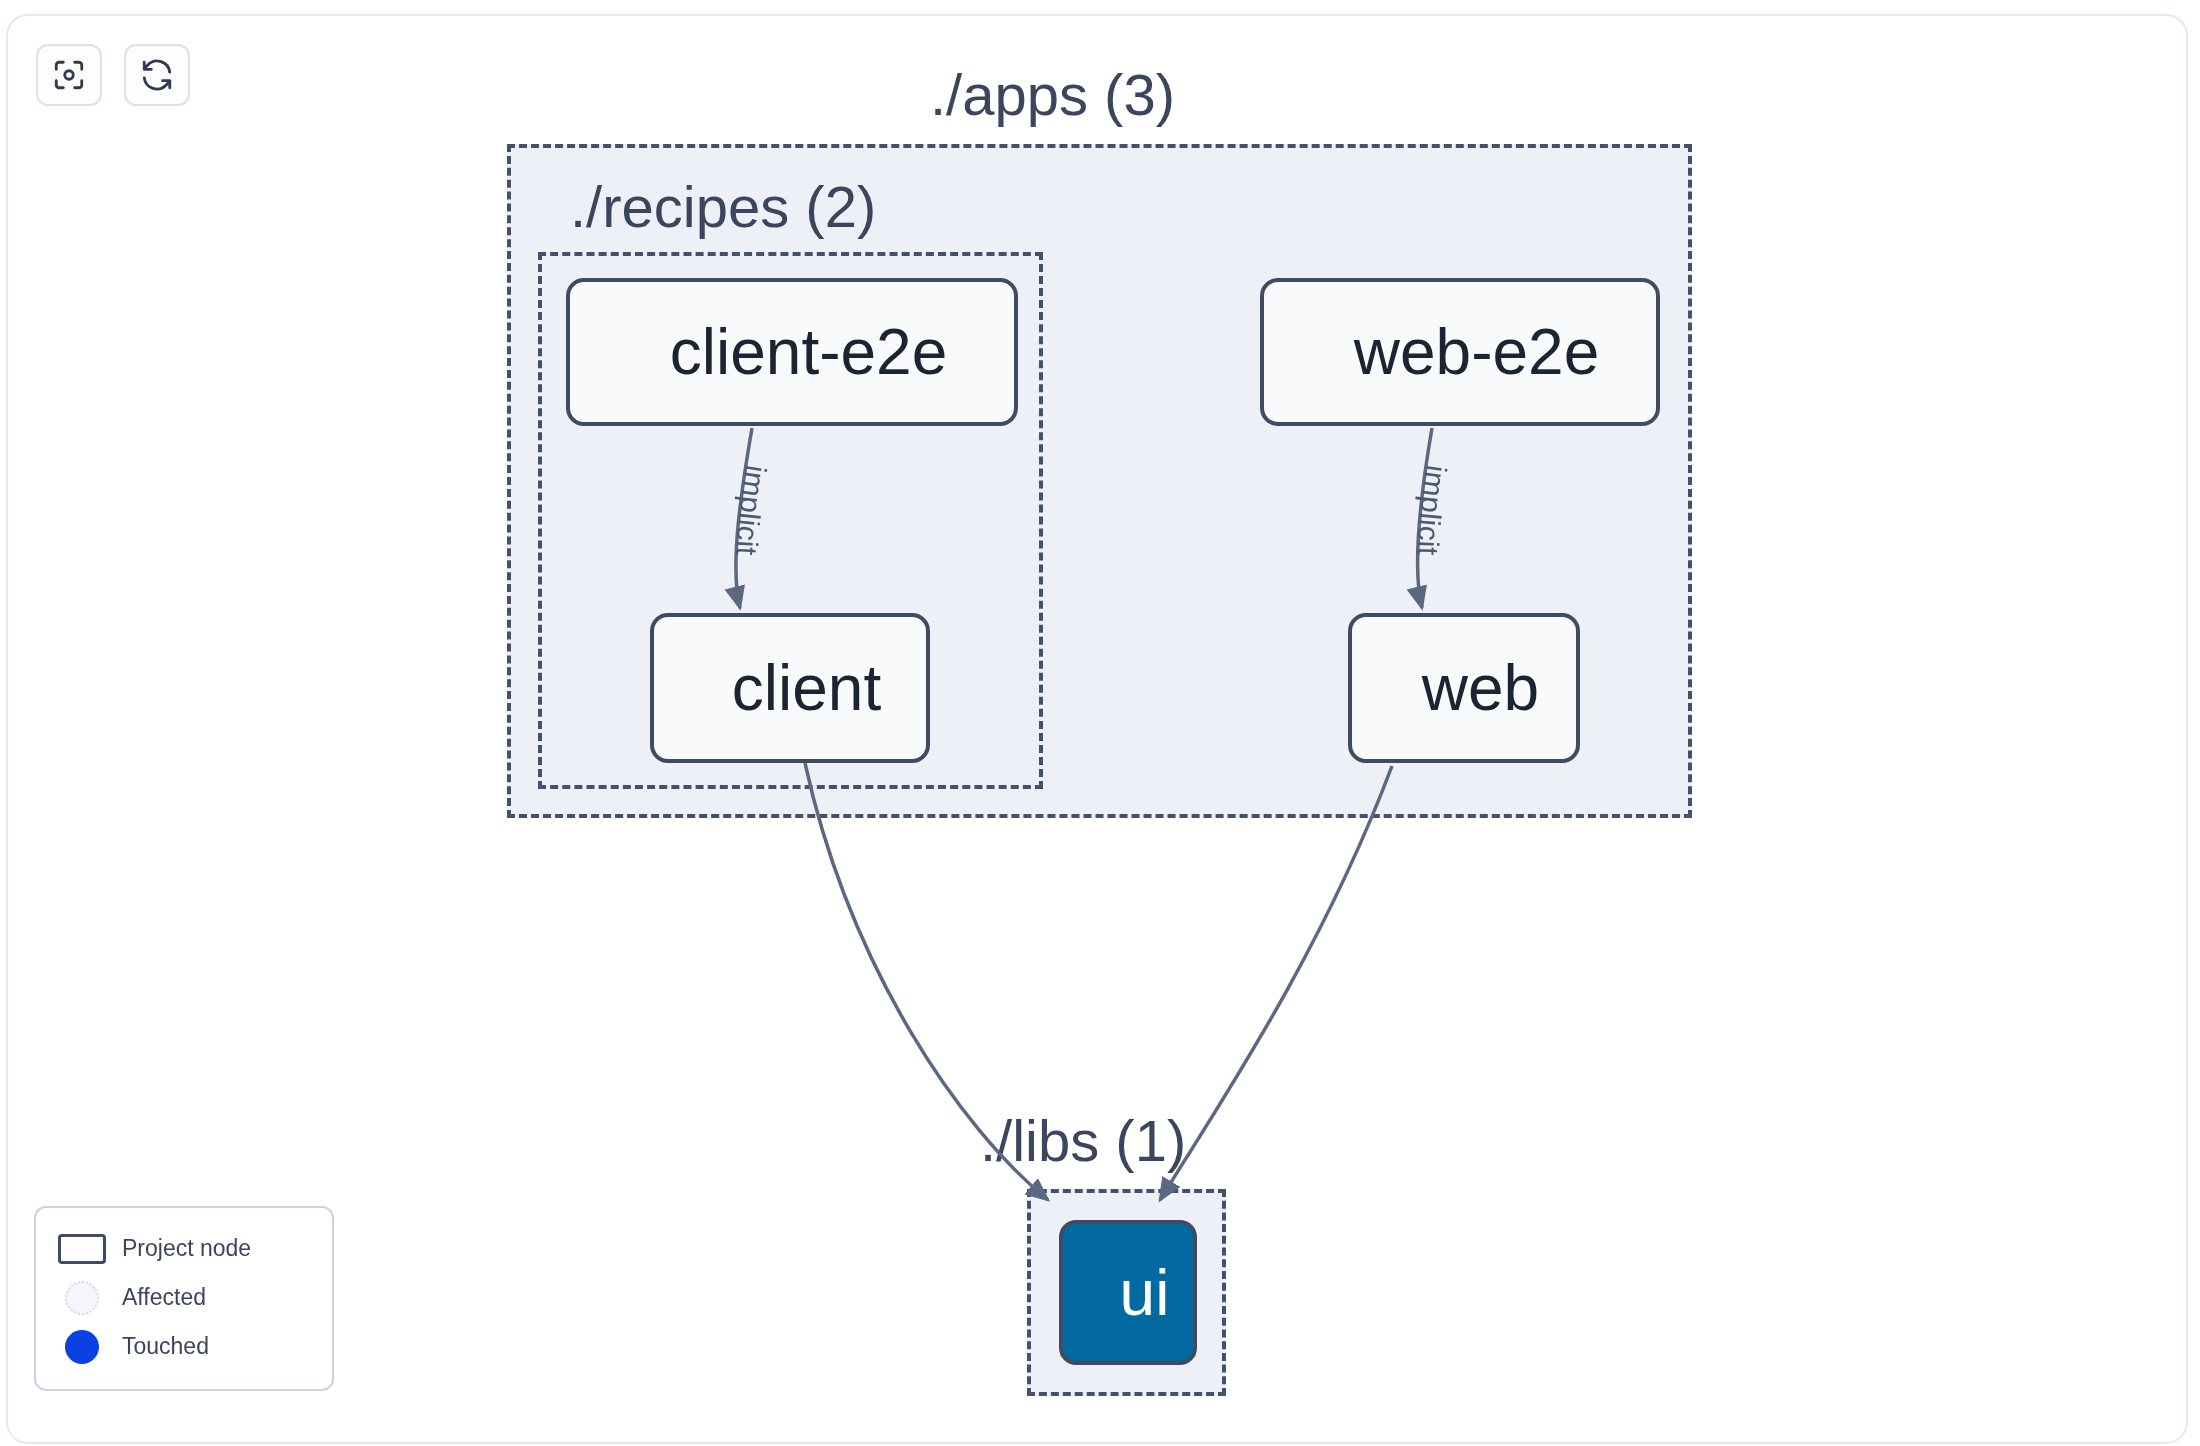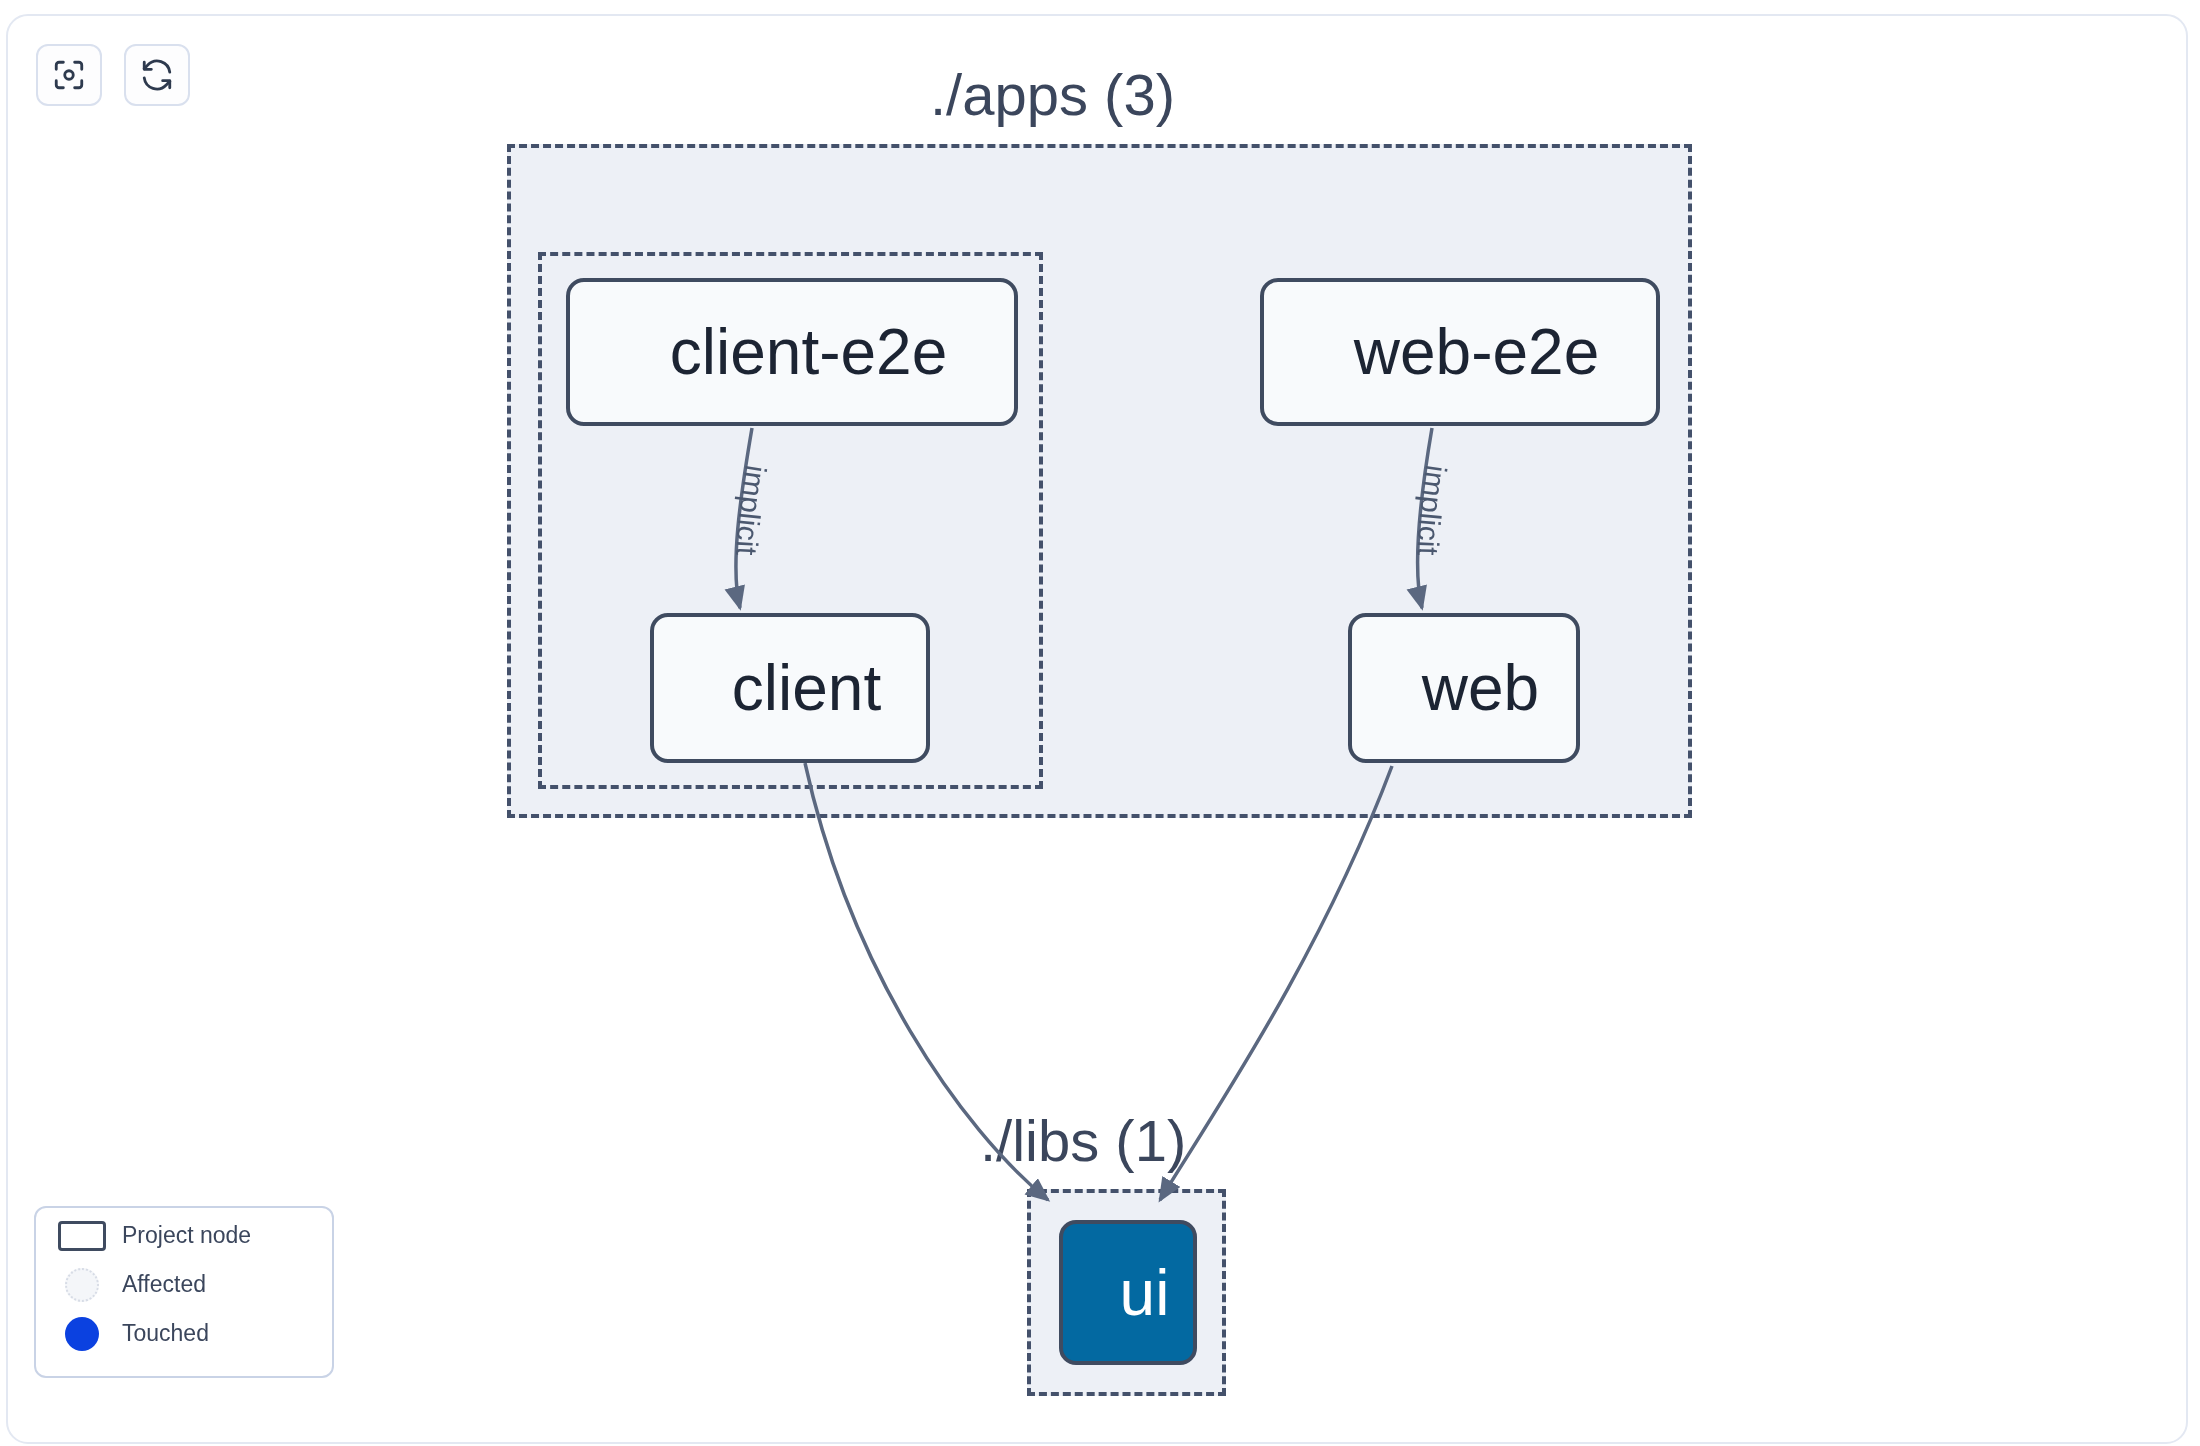--- a/index.html
+++ b/index.html
@@ -117,21 +117,21 @@
 
   
   .legend {
     position: absolute;
     left: 34px;
     top: 1198px;
     width: 300px;
     border: 2px solid #c9d3e6;
     border-radius: 12px;
     background: #ffffff;
-    padding: 3px 18px 18px 18px;
+    padding: 16px 18px 18px 18px;
     box-sizing: border-box;
     z-index: 50;
   }
   .legend-row {
     display: flex;
     align-items: center;
     height: 49px;
   }
   .legend-swatch {
     width: 56px;
@@ -204,20 +204,21 @@
       </span>
     </div>
   </div>
 
   <div class="canvas">
 
     <div class="group-box" style="left:507px; top:136px; width:1185px; height:674px;"></div>
     <div class="group-label" style="left:930px; top:58px;">./apps (3)</div>
 
     <div class="group-box" style="left:538px; top:244px; width:505px; height:537px;"></div>
+    <div class="group-label" style="left:570px; top:170px;">./recipes (2)</div>
 
     <div class="group-box" style="left:1027px; top:1181px; width:199px; height:207px;"></div>
     <div class="group-label" style="left:980px; top:1104px;">./libs (1)</div>
 
     <svg class="edge-layer" viewBox="0 0 2200 1446" xmlns="http://www.w3.org/2000/svg">
       <defs>
         <marker id="arrowhead" markerWidth="8" markerHeight="8" refX="6.2" refY="3" orient="auto" markerUnits="strokeWidth">
           <path d="M0,0 L7,3 L0,6 z" fill="#5b6880"></path>
         </marker>
       </defs>

